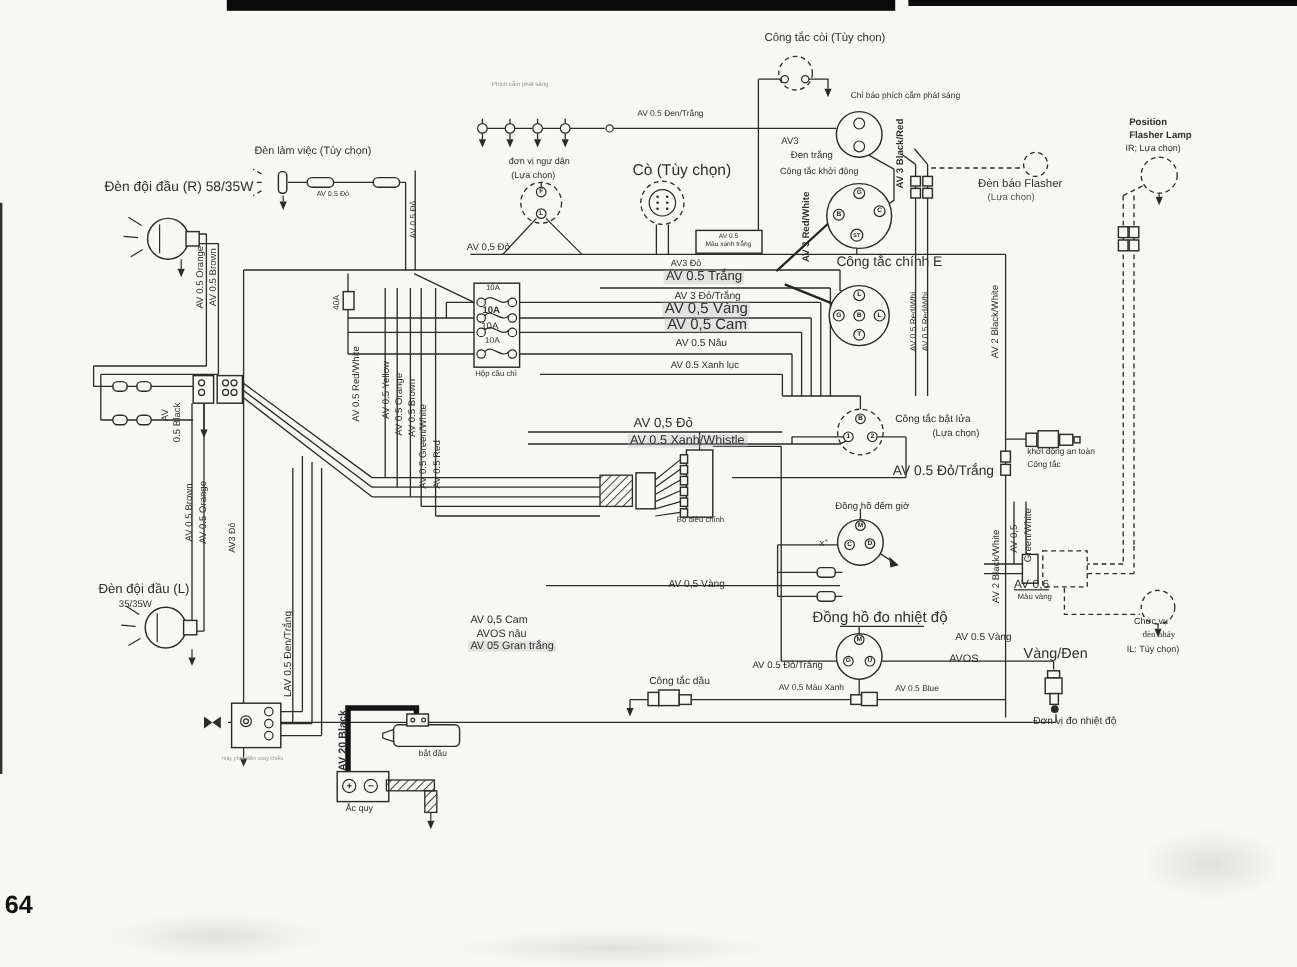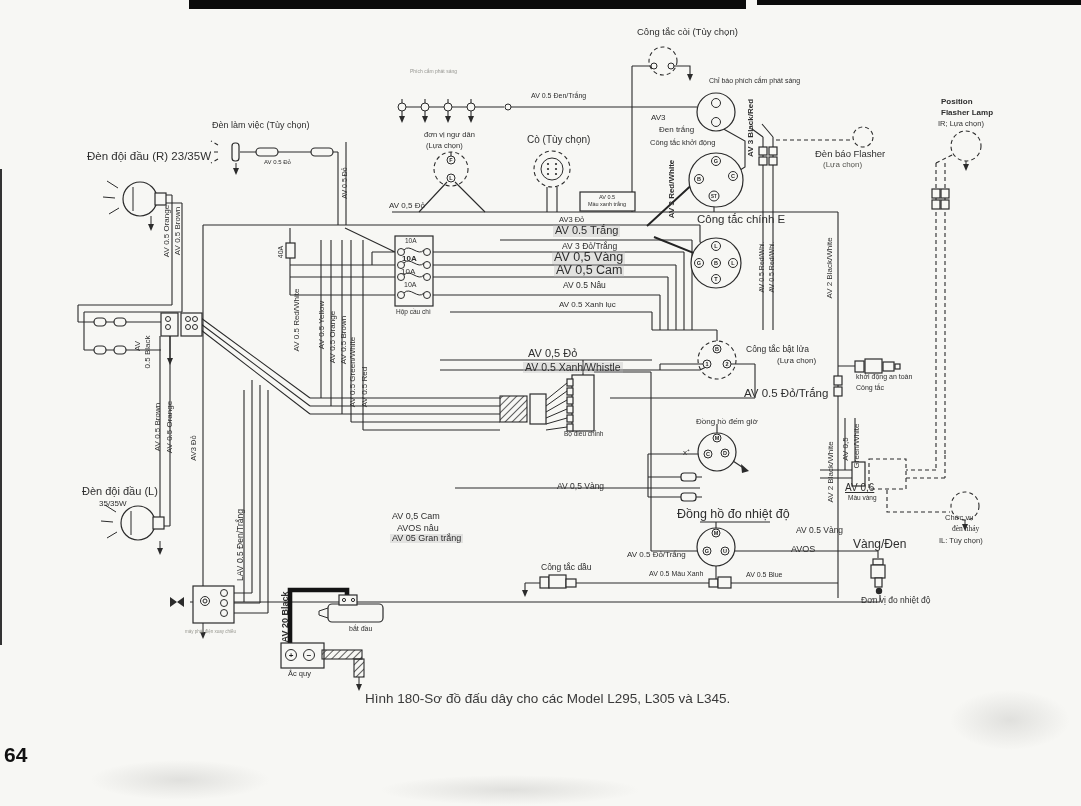--- a/index.html
+++ b/index.html
@@ -269,27 +269,27 @@
   <div class="lbl" style="left:650px;top:139px;font-size:7.5px;">Công tắc khởi động</div>
   <div class="lbl" style="left:697px;top:213px;font-size:11.5px;">Công tắc chính E</div>
   <div class="lbl" style="left:815px;top:149px;font-size:9.5px;">Đèn báo Flasher</div>
   <div class="lbl" style="left:823px;top:161px;font-size:8px;color:#55554f;">(Lựa chọn)</div>
   <div class="lbl b" style="left:941px;top:98px;font-size:8px;">Position</div>
   <div class="lbl b" style="left:941px;top:109px;font-size:8px;">Flasher Lamp</div>
   <div class="lbl" style="left:938px;top:120px;font-size:7.5px;">IR; Lựa chọn)</div>
 
   <div class="lbl" style="left:212px;top:121px;font-size:9px;">Đèn làm việc (Tùy chọn)</div>
   <div class="lbl" style="left:264px;top:159px;font-size:6px;">AV 0.5 Đỏ</div>
-  <div class="lbl" style="left:87px;top:150px;font-size:11.5px;">Đèn đội đầu (R) 23/35W</div>
+  <div class="lbl" style="left:87px;top:150px;font-size:11.5px;">Đèn đội đầu (R) 58/35W</div>
   <div class="lbl" style="left:82px;top:486px;font-size:11px;">Đèn đội đầu (L)</div>
   <div class="lbl" style="left:99px;top:500px;font-size:8px;">35/35W</div>
 
   <div class="lbl" style="left:424px;top:131px;font-size:7.5px;">đơn vị ngư dân</div>
   <div class="lbl" style="left:426px;top:142px;font-size:7.5px;">(Lựa chọn)</div>
-  <div class="lbl" style="left:527px;top:135px;font-size:10px;">Cò (Tùy chọn)</div>
+  <div class="lbl" style="left:527px;top:135px;font-size:13px;">Cò (Tùy chọn)</div>
   <div class="lbl" style="left:389px;top:202px;font-size:8px;">AV 0,5 Đỏ</div>
   <div class="lbl c" style="left:607px;top:198px;font-size:5.5px;">AV 0.5</div>
   <div class="lbl c" style="left:607px;top:205px;font-size:5.5px;">Màu xanh trắng</div>
 
   <div class="lbl" style="left:405px;top:238px;font-size:6.5px;">10A</div>
   <div class="lbl b" style="left:402px;top:255px;font-size:8px;">10A</div>
   <div class="lbl" style="left:401px;top:268px;font-size:8px;">10A</div>
   <div class="lbl" style="left:404px;top:281px;font-size:7px;">10A</div>
   <div class="lbl" style="left:396px;top:309px;font-size:6.5px;">Hộp cầu chì</div>
   <div class="lbl v" style="left:281px;top:252px;font-size:7px;">40A</div>
@@ -379,16 +379,15 @@
   <div class="t" style="left:727px;top:364px;">2</div>
   <div class="t" style="left:717px;top:438px;">M</div>
   <div class="t" style="left:708px;top:454px;">C</div>
   <div class="t" style="left:725px;top:453px;">D</div>
   <div class="t" style="left:716px;top:533px;">M</div>
   <div class="t" style="left:707px;top:551px;">G</div>
   <div class="t" style="left:725px;top:551px;">U</div>
   <div class="t" style="left:291px;top:655px;font-size:8px;">+</div>
   <div class="t" style="left:309px;top:655px;font-size:8px;">−</div>
 
-  <div class="lbl" style="left:365px;top:692px;font-size:13.5px;color:#3a3a3a;">Hình 180-Sơ đồ đấu dây cho các Model L295, L305 và L345.</div>
   <div class="lbl b" style="left:4px;top:744px;font-size:21px;color:#111;">64</div>
 
 </div>
 
 </body></html>

